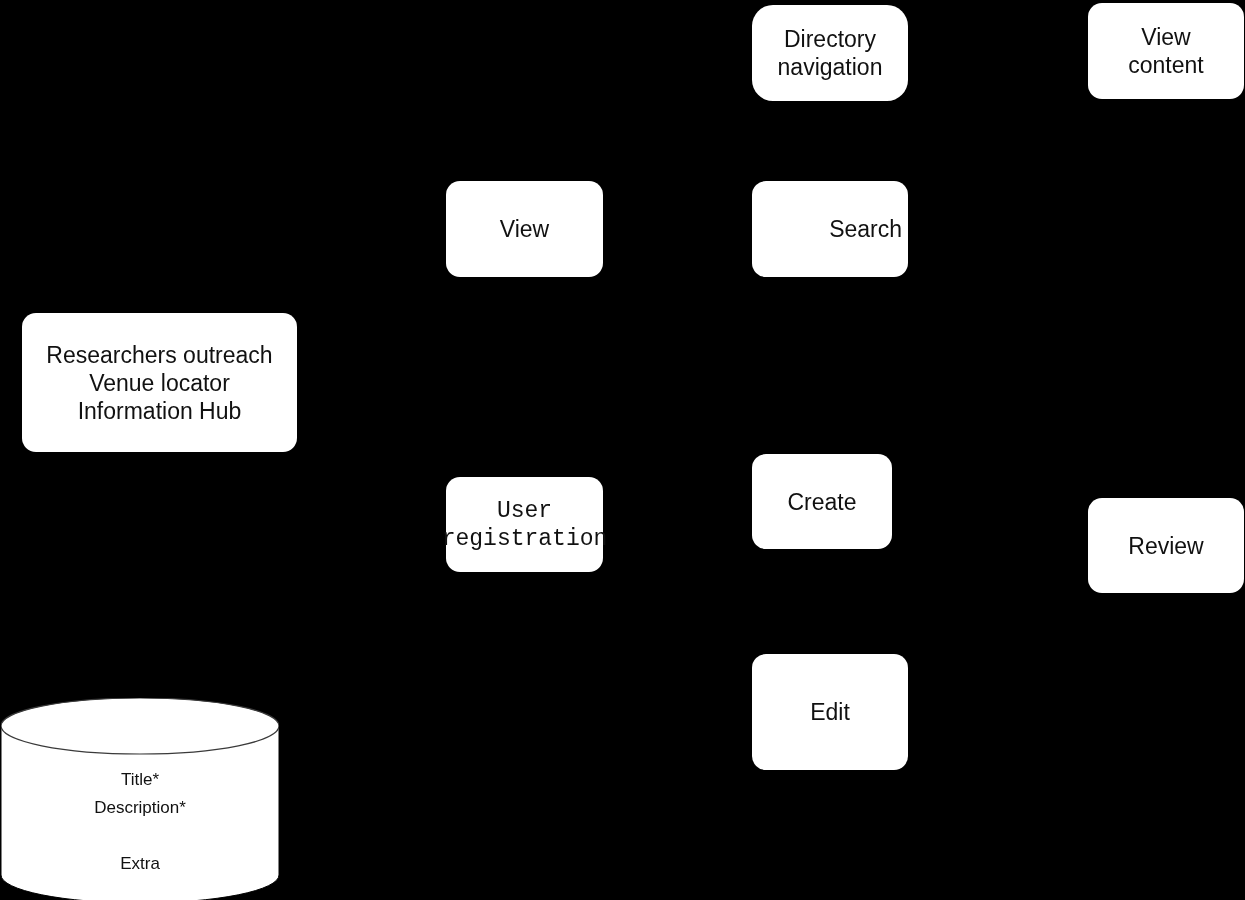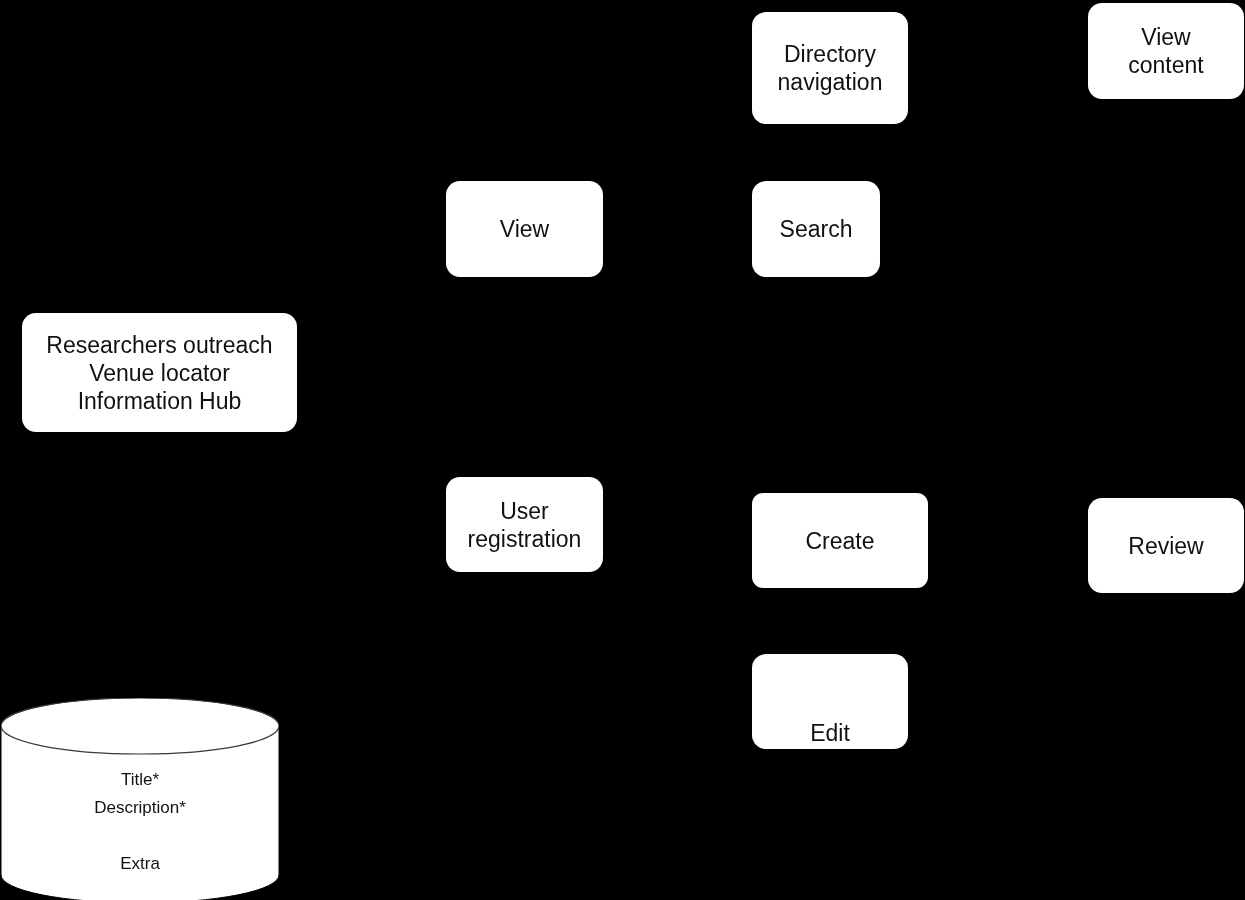--- a/index.html
+++ b/index.html
@@ -56,58 +56,58 @@
     line-height: 28px;
     white-space: pre-line;
     pointer-events: none;
   }
 </style>
 </head>
 <body>
 
 <div id="canvas">
 
-  <div class="node" style="left:752px; top:12px; width:156px; height:112px;">
+  <div class="node" style="left:752px; top:5px; width:156px; height:96px;border-radius:21px;">
     <span class="node-label">Directory
 navigation</span>
   </div>
 
   <div class="node" style="left:1088px; top:3px; width:156px; height:96px;">
     <span class="node-label">View
 content</span>
   </div>
 
   <div class="node" style="left:446px; top:181px; width:157px; height:96px;">
     <span class="node-label">View</span>
   </div>
 
-  <div class="node" style="left:752px; top:181px; width:128px; height:96px;">
+  <div class="node" style="left:752px; top:181px; width:156px; height:96px;justify-content:flex-end;">
     <span class="node-label">Search</span>
   </div>
 
-  <div class="node" style="left:22px; top:313px; width:275px; height:119px;">
+  <div class="node" style="left:22px; top:313px; width:275px; height:139px;">
     <span class="node-label">Researchers outreach
 Venue locator
 Information Hub</span>
   </div>
 
-  <div class="node" style="left:446px; top:477px; width:157px; height:95px;">
+  <div class="node" style="left:446px; top:477px; width:157px; height:95px;font-family:Liberation Mono, monospace;">
     <span class="node-label">User
 registration</span>
   </div>
 
-  <div class="node" style="left:752px; top:493px; width:176px; height:95px;border-radius:11px;">
+  <div class="node" style="left:752px; top:454px; width:140px; height:95px;">
     <span class="node-label">Create</span>
   </div>
 
   <div class="node" style="left:1088px; top:498px; width:156px; height:95px;">
     <span class="node-label">Review</span>
   </div>
 
-  <div class="node" style="left:752px; top:654px; width:156px; height:95px;align-items:flex-end;">
+  <div class="node" style="left:752px; top:654px; width:156px; height:116px;">
     <span class="node-label">Edit</span>
   </div>
 
   <div class="cylinder" style="left:1px; top:698px; width:278px; height:205px;">
     <svg class="cyl-body" viewBox="0 0 278 205" preserveAspectRatio="none">
       <path d="M0,28 L0,177 A139,28 0 0 0 278,177 L278,28 Z" fill="#ffffff" stroke="#000000" stroke-width="1"></path>
       <ellipse cx="139" cy="28" rx="139" ry="28" fill="#ffffff" stroke="#3a3a3a" stroke-width="1.2"></ellipse>
     </svg>
     <div class="cyl-text" style="top:68px;">Title*
 Description*

